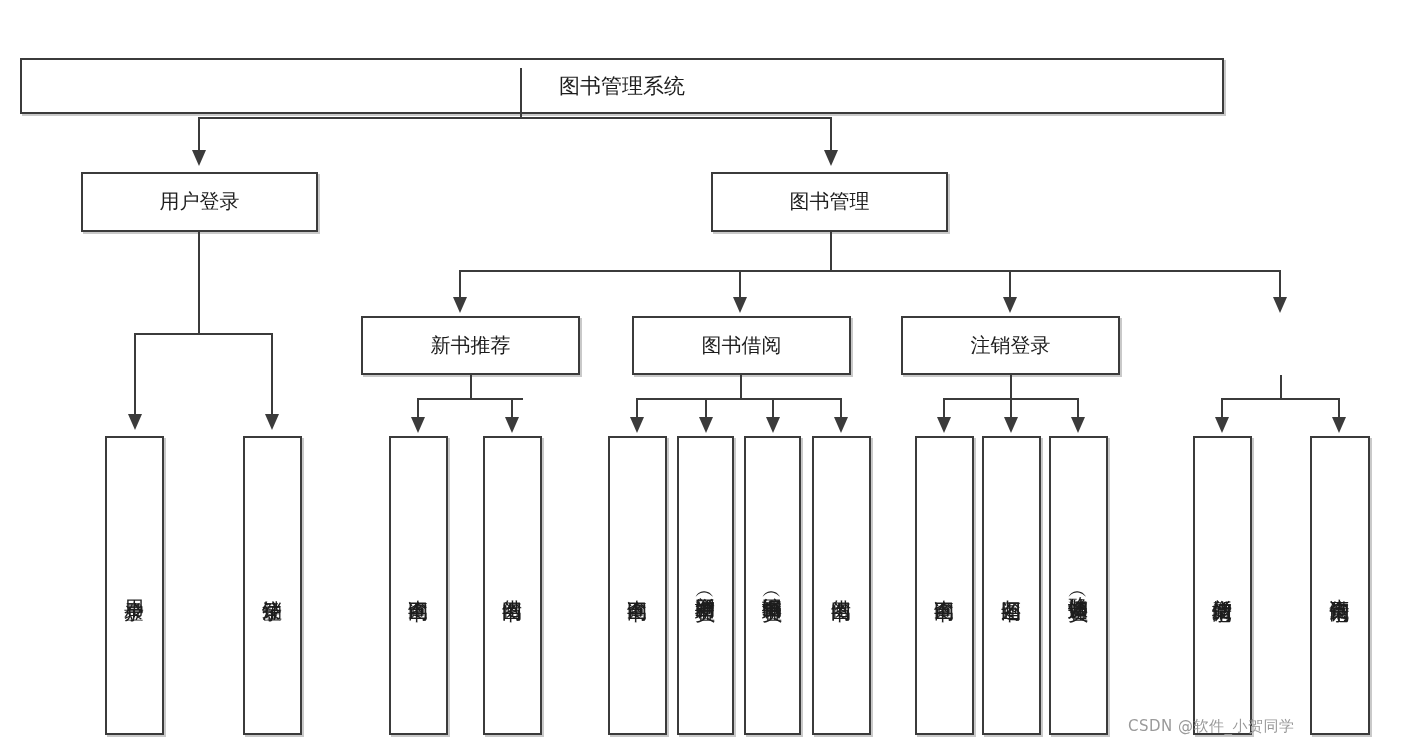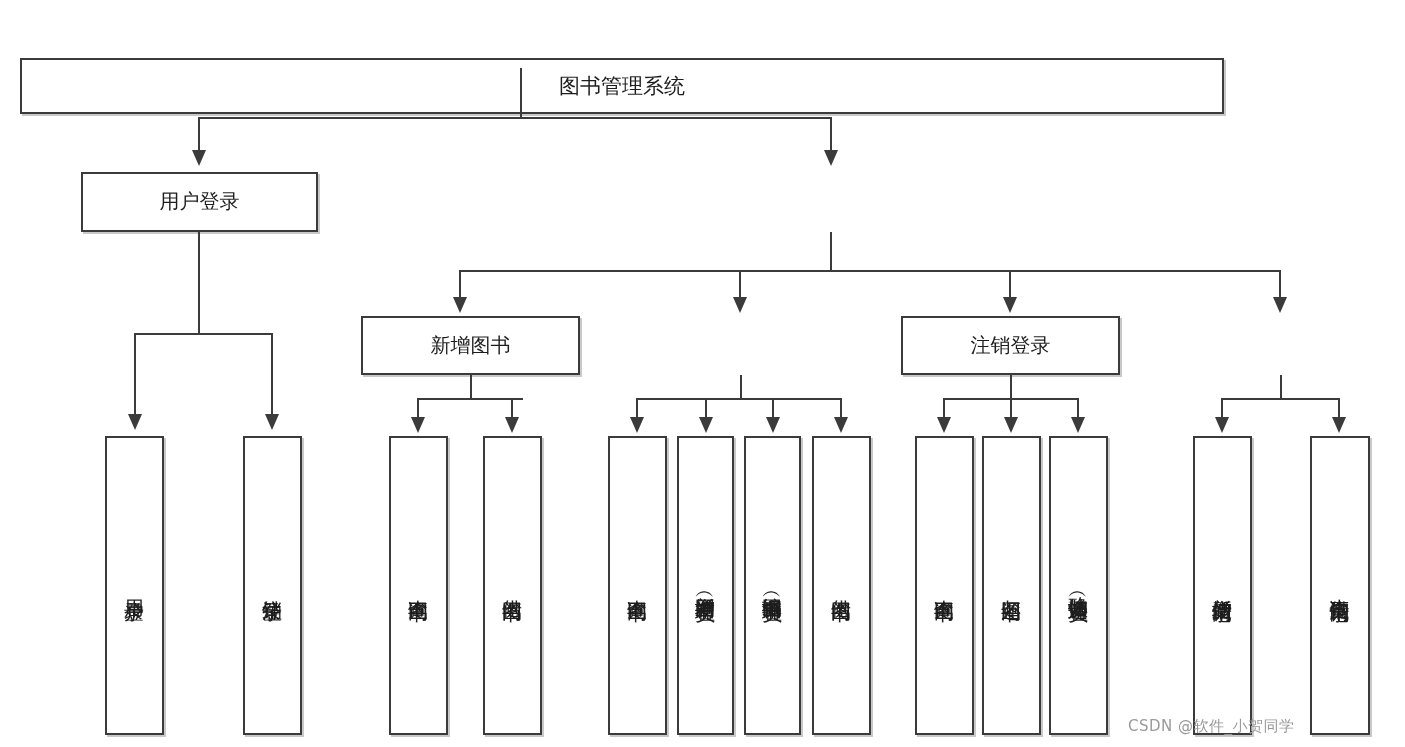--- a/index.html
+++ b/index.html
@@ -86,20 +86,23 @@
   <div class="ln hl" style="left:198px;top:117px;width:634px;height:2px;"></div>
 
   <div class="ln vl" style="left:198px;top:117px;width:2px;height:34px;"></div>
   <div class="arrow" style="left:192px;top:150px;"></div>
   <div class="ln vl" style="left:830px;top:117px;width:2px;height:34px;"></div>
   <div class="arrow" style="left:824px;top:150px;"></div>
 
   <div class="node h" style="left:81px;top:172px;width:237px;height:60px;">
     <span>用户登录</span>
   </div>
+  <div class="node h" style="left:711px;top:172px;width:237px;height:60px;">
+    <span>图书管理</span>
+  </div>
 
   <div class="ln vl" style="left:198px;top:232px;width:2px;height:102px;"></div>
   <div class="ln hl" style="left:134px;top:333px;width:138px;height:2px;"></div>
   <div class="ln vl" style="left:134px;top:333px;width:2px;height:82px;"></div>
   <div class="arrow" style="left:128px;top:414px;"></div>
   <div class="ln vl" style="left:271px;top:333px;width:2px;height:82px;"></div>
   <div class="arrow" style="left:265px;top:414px;"></div>
 
   <div class="ln vl" style="left:830px;top:232px;width:2px;height:39px;"></div>
   <div class="ln hl" style="left:459px;top:270px;width:822px;height:2px;"></div>
@@ -107,21 +110,24 @@
   <div class="ln vl" style="left:459px;top:270px;width:2px;height:28px;"></div>
   <div class="arrow" style="left:453px;top:297px;"></div>
   <div class="ln vl" style="left:739px;top:270px;width:2px;height:28px;"></div>
   <div class="arrow" style="left:733px;top:297px;"></div>
   <div class="ln vl" style="left:1009px;top:270px;width:2px;height:28px;"></div>
   <div class="arrow" style="left:1003px;top:297px;"></div>
   <div class="ln vl" style="left:1279px;top:270px;width:2px;height:28px;"></div>
   <div class="arrow" style="left:1273px;top:297px;"></div>
 
   <div class="node h" style="left:361px;top:316px;width:219px;height:59px;">
-    <span>新增图书</span>
+    <span>新书推荐</span>
+  </div>
+  <div class="node h" style="left:632px;top:316px;width:219px;height:59px;">
+    <span>图书借阅</span>
   </div>
   <div class="node h" style="left:901px;top:316px;width:219px;height:59px;">
     <span>注销登录</span>
   </div>
 
   <div class="ln vl" style="left:470px;top:375px;width:2px;height:24px;"></div>
   <div class="ln hl" style="left:417px;top:398px;width:106px;height:2px;"></div>
   <div class="ln vl" style="left:417px;top:398px;width:2px;height:20px;"></div>
   <div class="arrow" style="left:411px;top:417px;"></div>
   <div class="ln vl" style="left:511px;top:398px;width:2px;height:20px;"></div>

